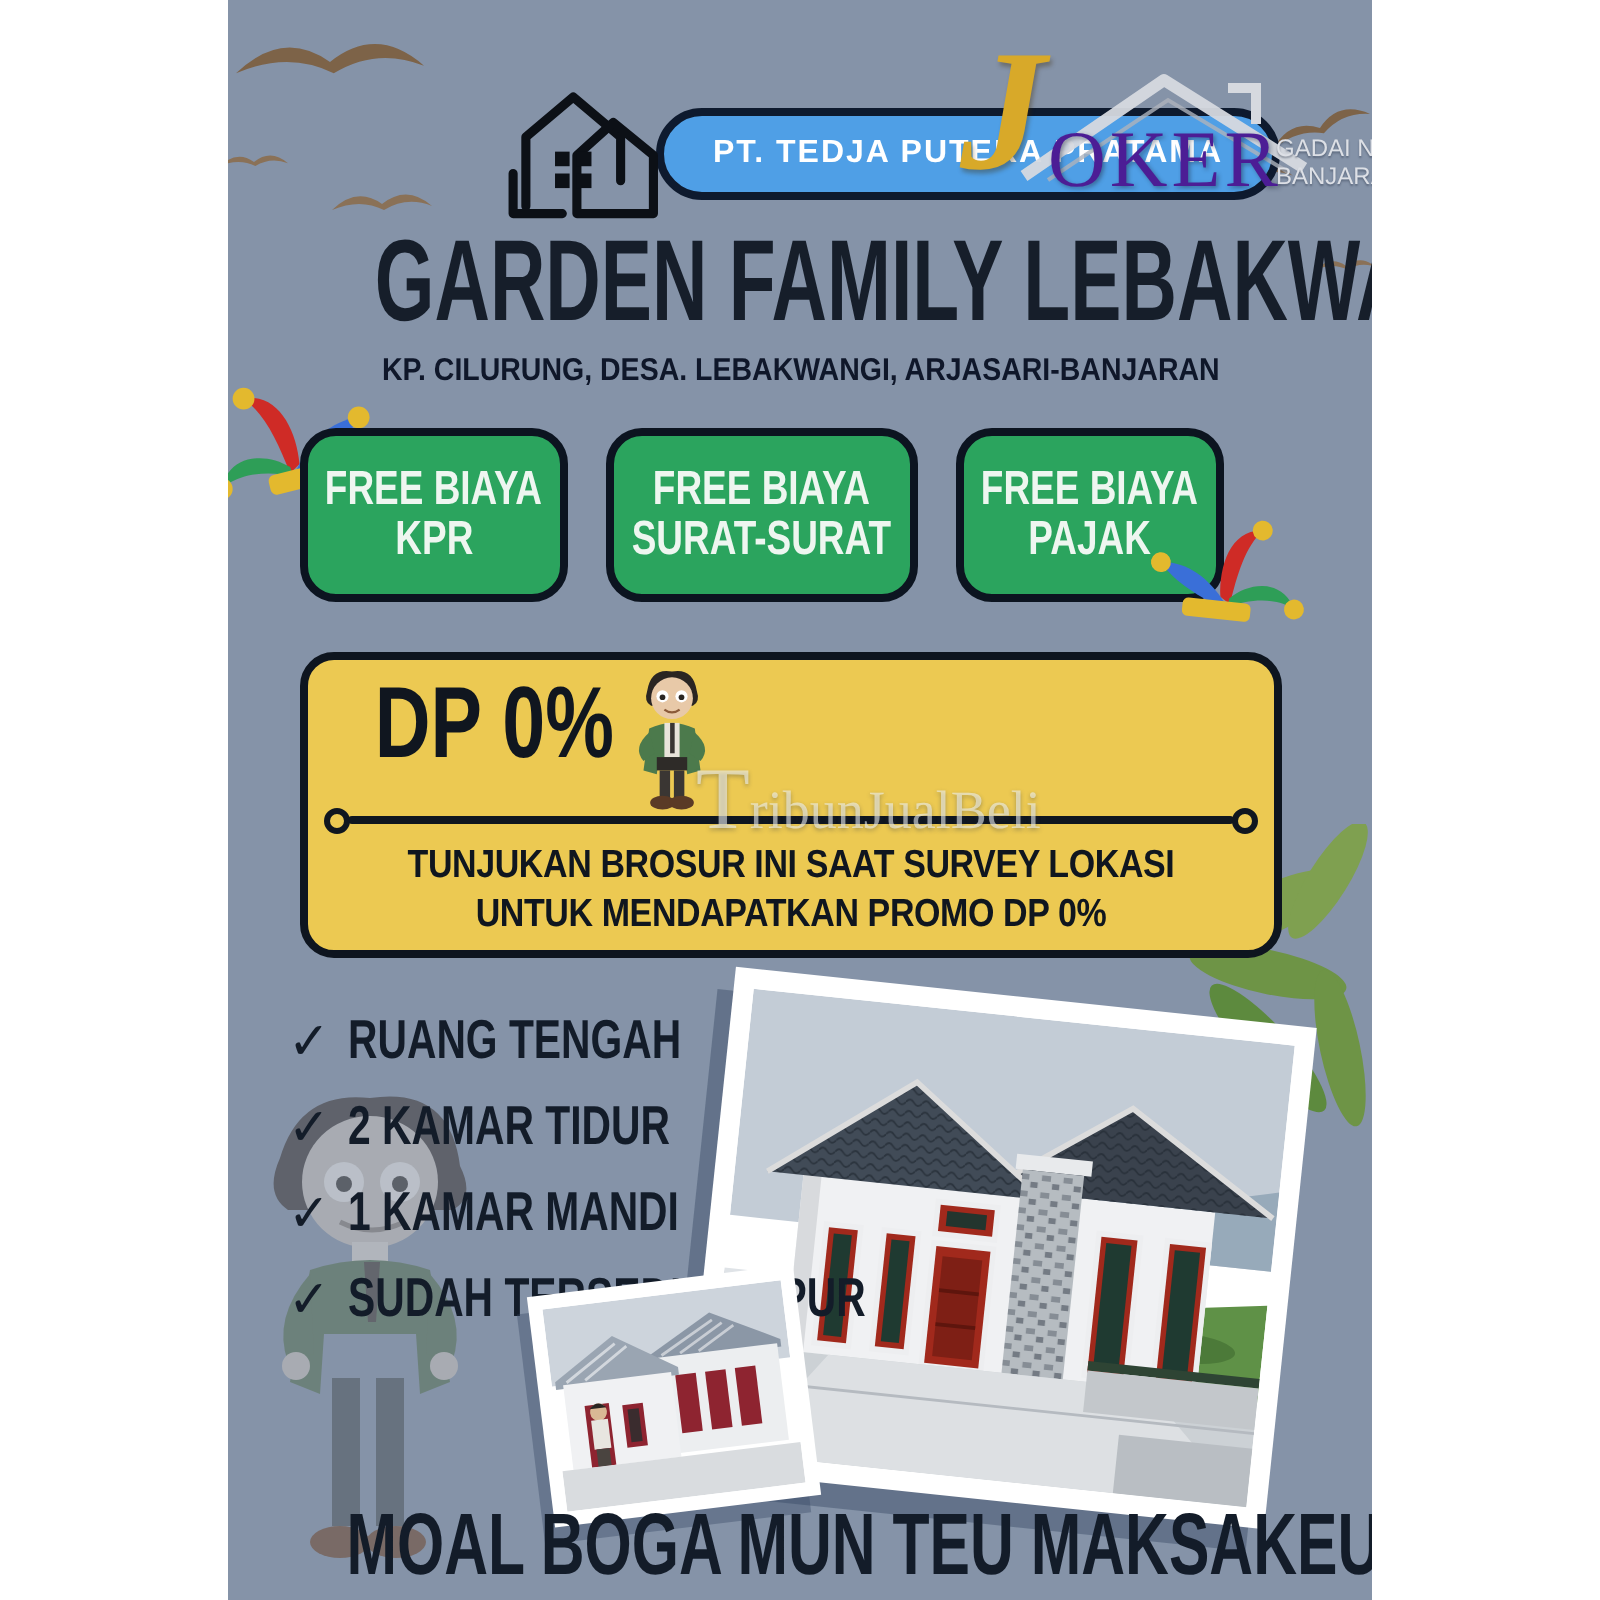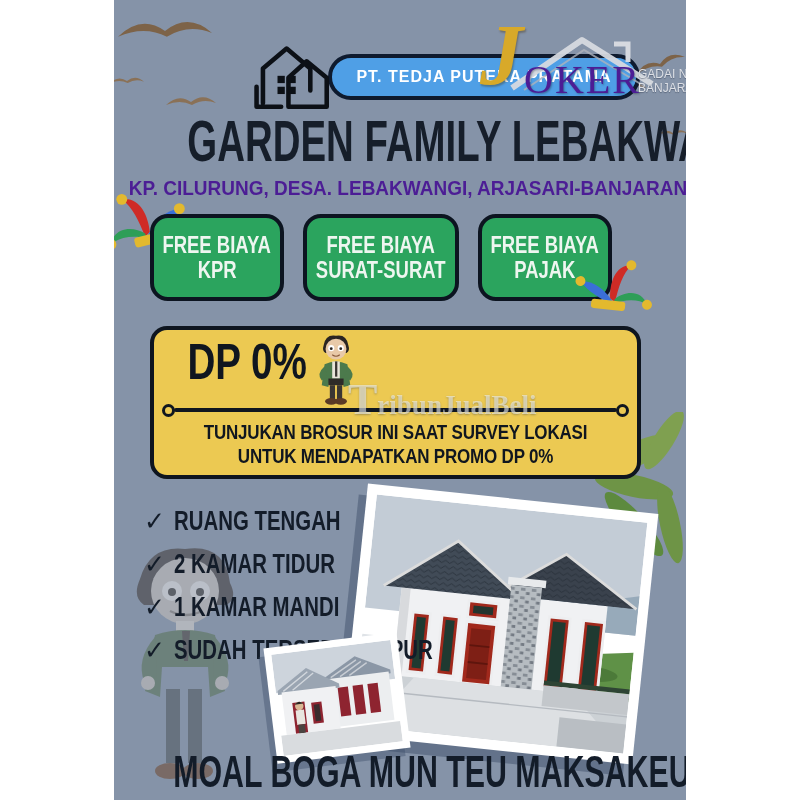--- a/index.html
+++ b/index.html
@@ -39,21 +39,21 @@
   }
   .joker-tag{
     position:absolute;left:172px;top:44px;font-size:12px;line-height:1.15;color:#dde0e6;
     text-shadow:0 1px 1px rgba(30,40,60,.4);white-space:nowrap;
   }
   
   .title{position:absolute;left:0;width:100%;top:118px;text-align:center;z-index:2;
     font-weight:bold;font-size:48px;color:#161e2a;line-height:1;}
   .title .sq{display:inline-block;transform:scale(.80,1.20);transform-origin:center;white-space:nowrap;}
   .subtitle{position:absolute;left:0;width:100%;top:177px;text-align:center;z-index:2;
-    font-weight:bold;font-size:20px;color:#4c1d95;}
+    font-weight:bold;font-size:15px;color:#0f172a;}
   .subtitle .sq{display:inline-block;transform:scale(.95,1.05);white-space:nowrap;}
   
   .badges{position:absolute;left:36px;top:214px;width:462px;height:87px;display:flex;gap:19px;z-index:2;}
   .badge{
     flex:1;box-sizing:border-box;background:#2ba45e;border:4px solid #0c1420;border-radius:18px;
     display:flex;flex-direction:column;align-items:center;justify-content:center;
     color:#eef6f0;font-weight:bold;font-size:21px;line-height:1.18;
   }
   .badge .sq{display:inline-block;transform:scale(.88,1.14);white-space:nowrap;}
   
@@ -73,21 +73,21 @@
   }
   .promo-divider::before{left:-12px;}
   .promo-divider::after{right:-12px;}
   .promo-note{
     padding:2px 22px 0 22px;text-align:center;font-weight:bold;font-size:17px;line-height:1.25;
     color:#10161f;transform:scaleY(1.15);transform-origin:top center;letter-spacing:-.2px;
   }
   
   .watermark{
     position:absolute;left:234px;top:378px;z-index:5;display:block;white-space:nowrap;
-    font-family:"Liberation Serif",serif;font-weight:bold;font-size:27px;
+    font-family:"Liberation Serif",serif;font-weight:normal;font-size:27px;
     color:rgba(242,244,247,.58);text-shadow:0 1px 2px rgba(40,50,70,.35);line-height:1;
   }
   .watermark::first-letter{font-size:44px;}
   
   .features{position:absolute;left:30px;top:506px;z-index:4;}
   .feature{display:flex;align-items:center;height:30px;margin-bottom:13px;
     color:#131c29;font-weight:bold;font-size:24px;}
   .feature .check{font-weight:normal;font-size:25px;margin-right:9px;transform:scaleY(1.05);}
   .feature .sq{display:inline-block;transform:scale(.85,1.14);transform-origin:left center;white-space:nowrap;}
   

